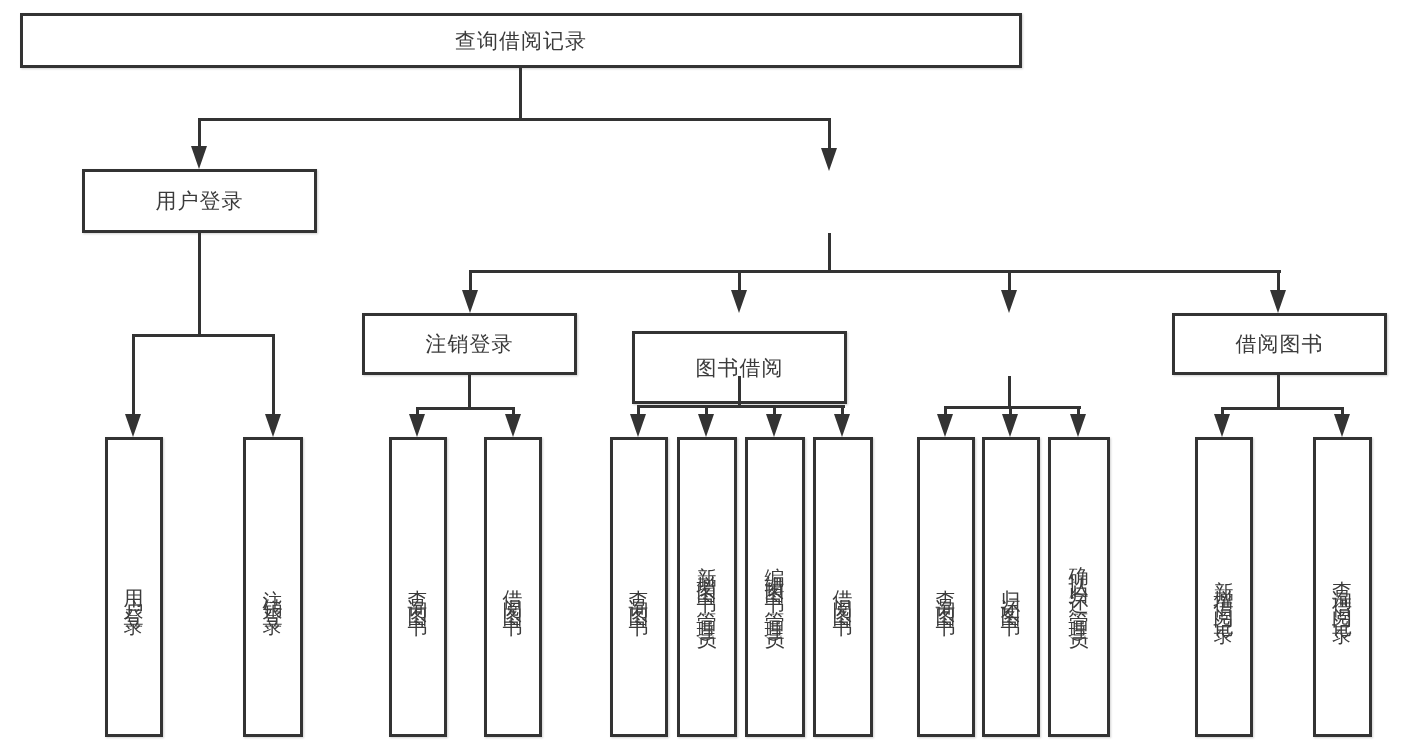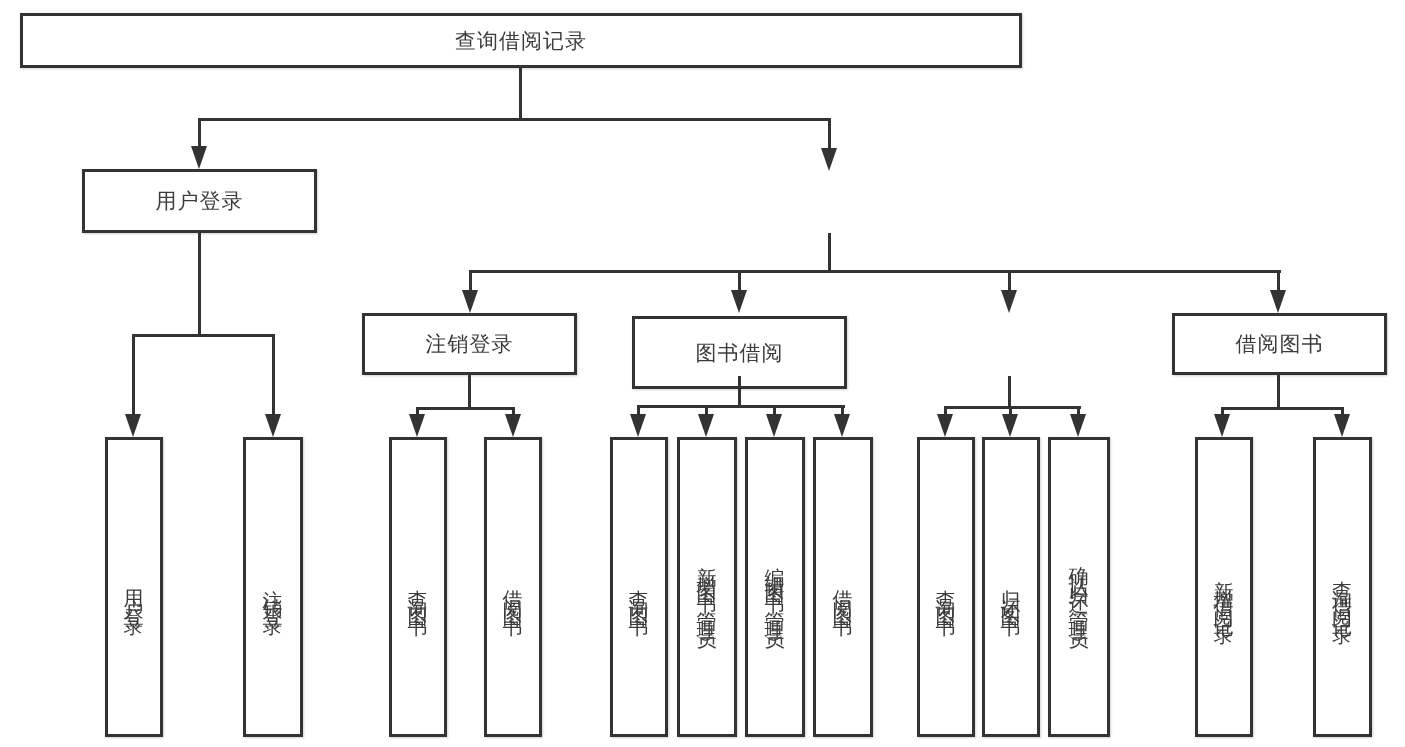--- a/index.html
+++ b/index.html
@@ -60,21 +60,21 @@
   <div class="vline" style="left:469px;top:270px;height:25px"></div>
   <div class="arrow" style="left:462px;top:290px"></div>
   <div class="vline" style="left:738px;top:270px;height:25px"></div>
   <div class="arrow" style="left:731px;top:290px"></div>
   <div class="vline" style="left:1008px;top:270px;height:25px"></div>
   <div class="arrow" style="left:1001px;top:290px"></div>
   <div class="vline" style="left:1277px;top:270px;height:25px"></div>
   <div class="arrow" style="left:1270px;top:290px"></div>
 
   <div class="box h" style="left:362px;top:313px;width:215px;height:62px">注销登录</div>
-  <div class="box h" style="left:632px;top:316px;width:215px;height:73px">图书借阅</div>
+  <div class="box h" style="left:632px;top:331px;width:215px;height:73px">图书借阅</div>
   <div class="box h" style="left:1172px;top:313px;width:215px;height:62px">借阅图书</div>
 
   <div class="vline" style="left:468px;top:375px;height:35px"></div>
   <div class="hline" style="left:416px;top:407px;width:99px"></div>
   <div class="vline" style="left:416px;top:407px;height:12px"></div>
   <div class="arrow" style="left:409px;top:414px"></div>
   <div class="vline" style="left:512px;top:407px;height:12px"></div>
   <div class="arrow" style="left:505px;top:414px"></div>
 
   <div class="vline" style="left:738px;top:376px;height:32px"></div>

